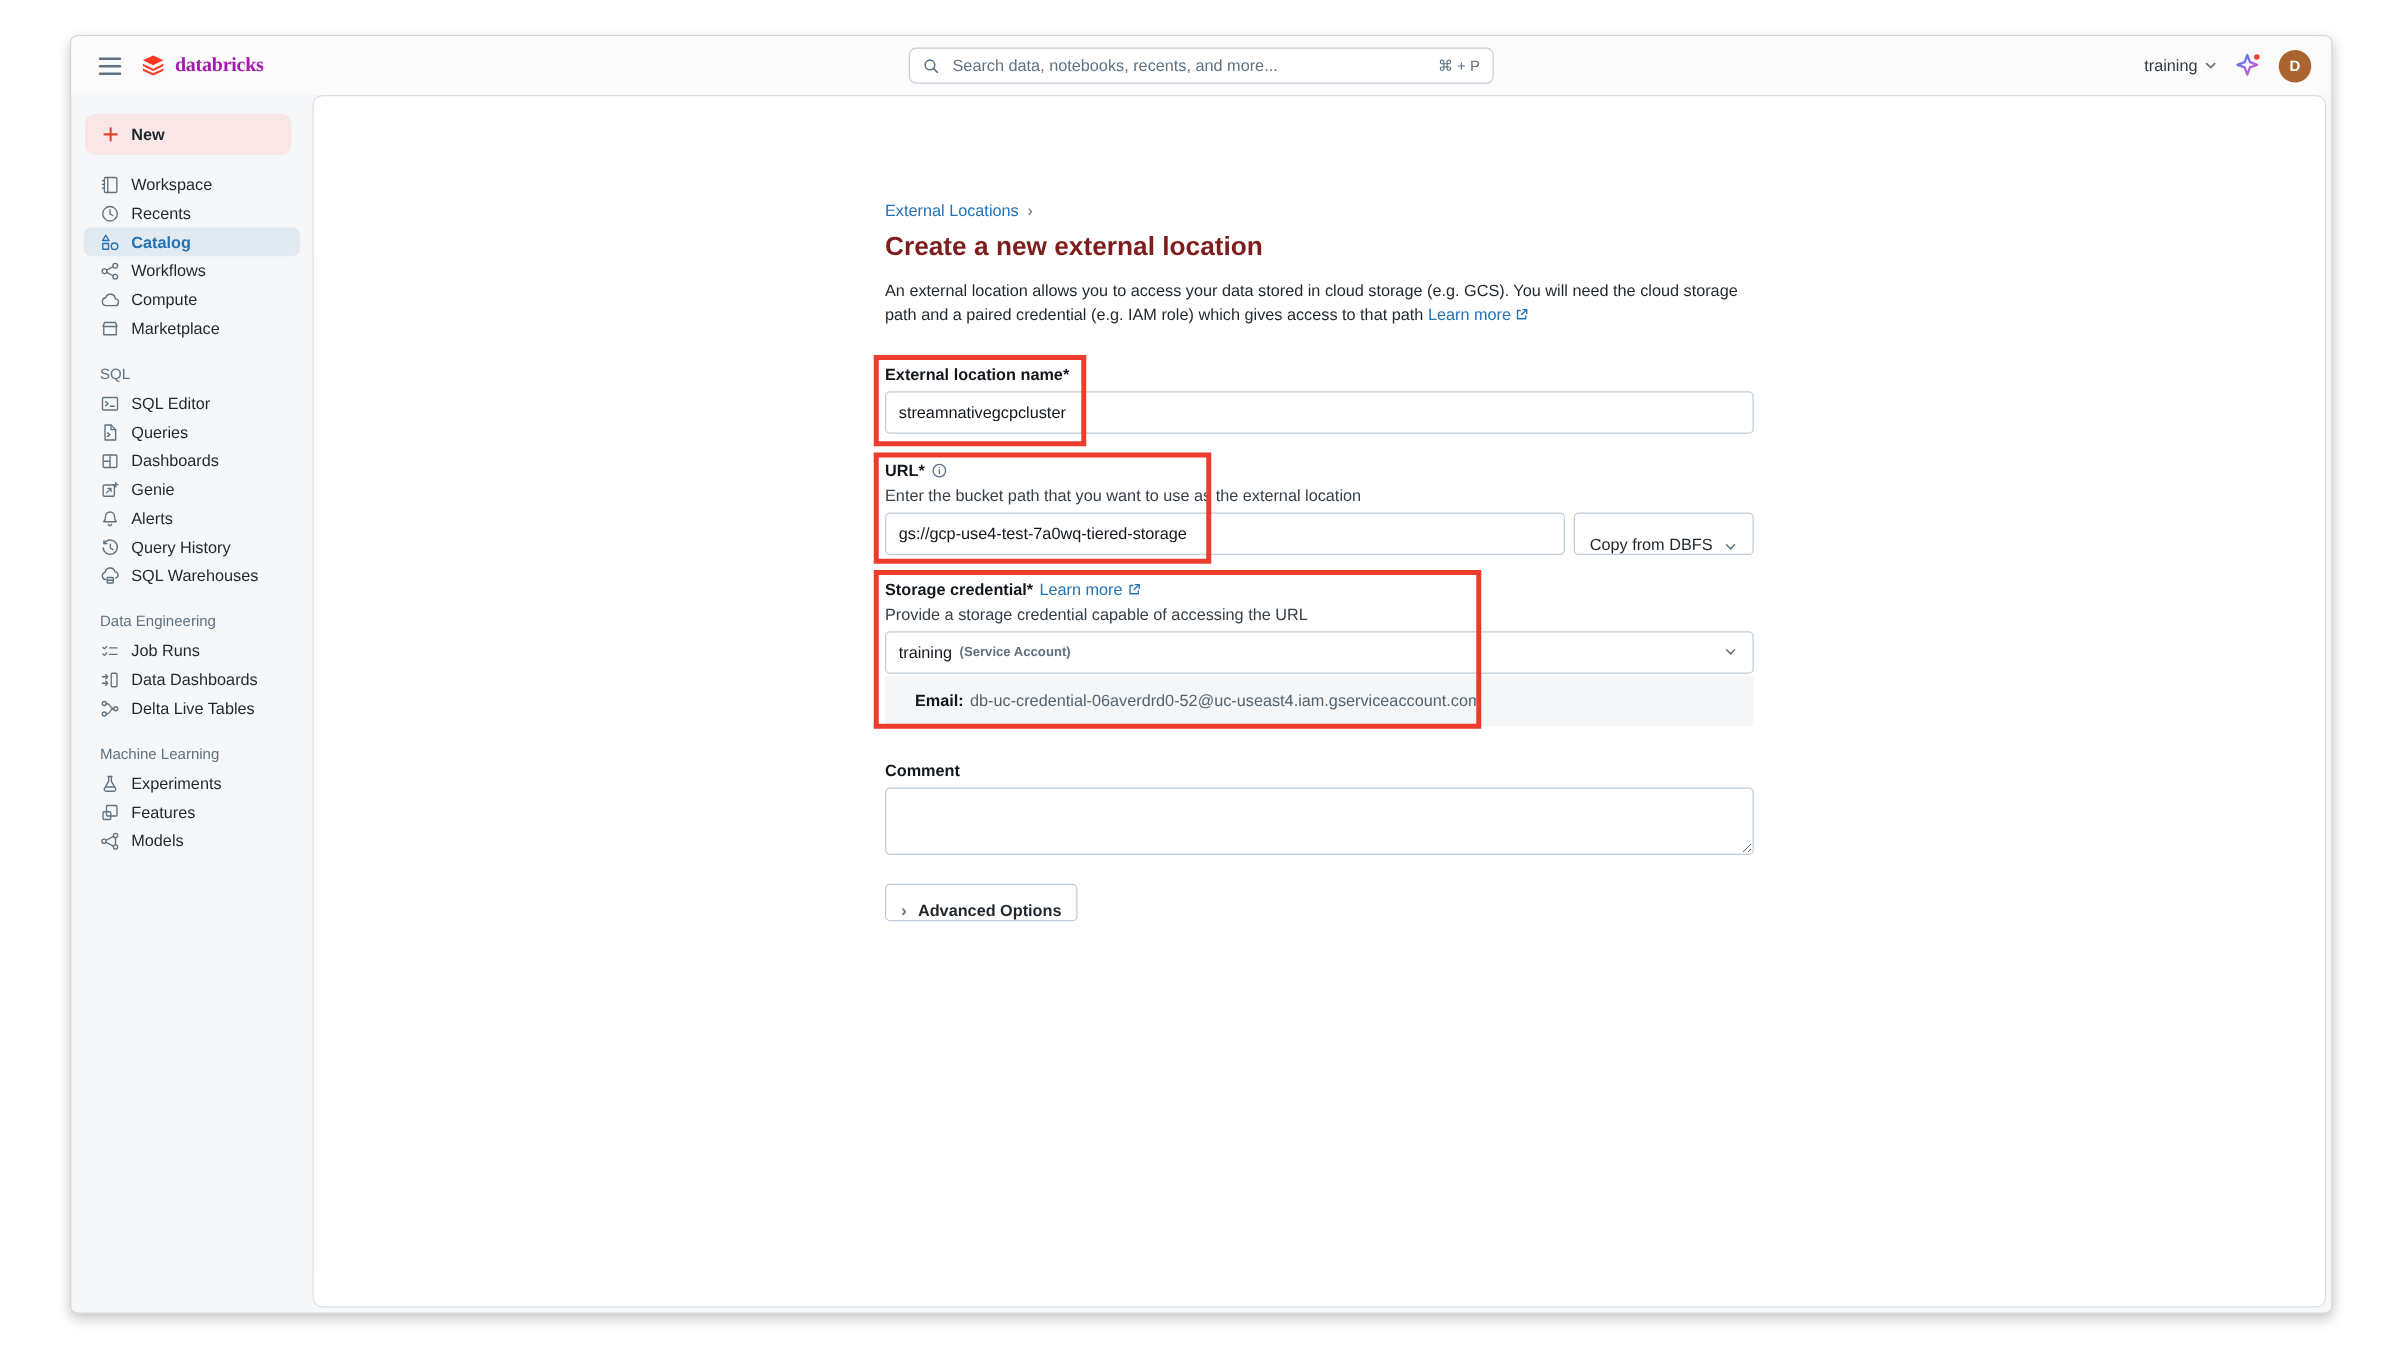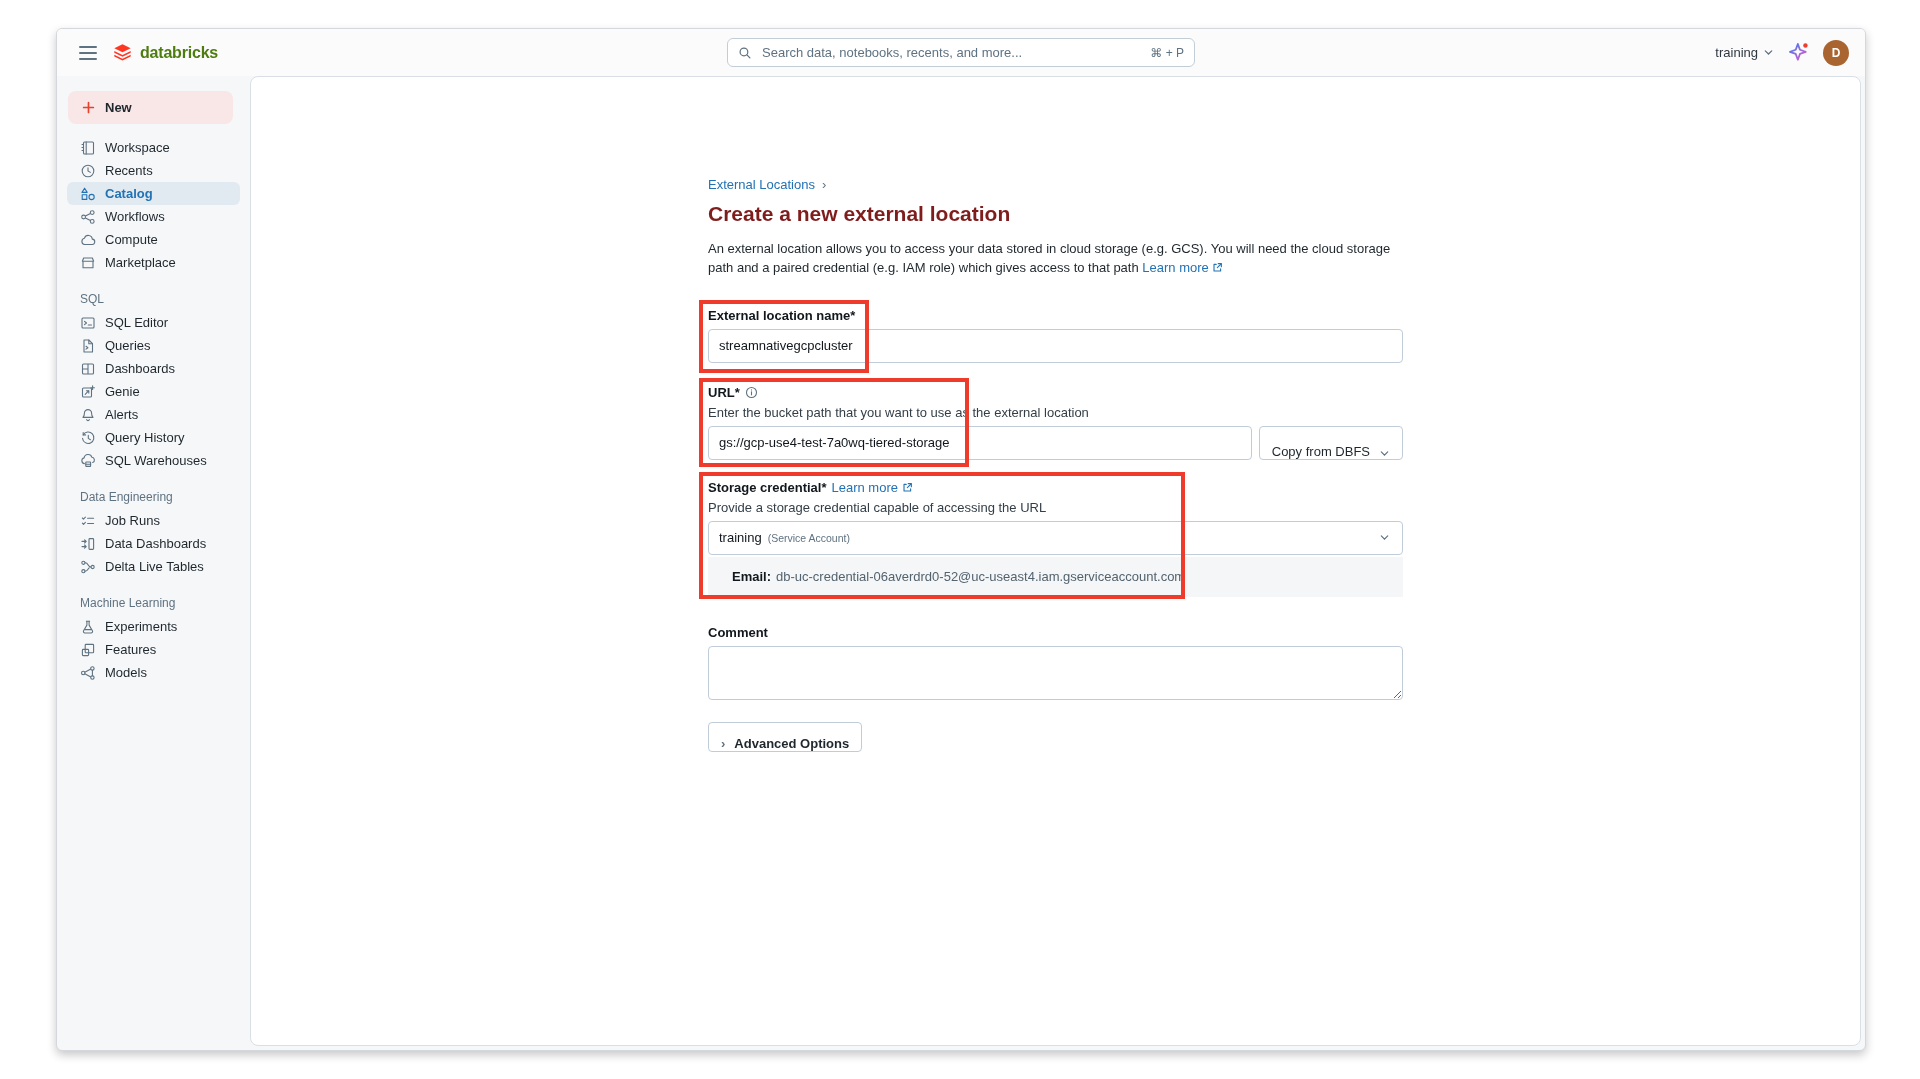--- a/index.html
+++ b/index.html
@@ -11,21 +11,21 @@
     background:#F6F7F9; border:1px solid #D4D7DB; border-radius:6px;
     box-shadow:0 4px 10px rgba(0,0,0,.22);
     display:flex; flex-direction:column; overflow:hidden;
   }
 
   
   .topbar { height:47px; flex:0 0 47px; background:#FBFBFC; display:flex; align-items:center; padding:0 16px 0 22px; position:relative; }
   .burger { width:18px; height:14px; display:flex; flex-direction:column; justify-content:space-between; cursor:pointer; }
   .burger span { height:2px; background:#5F7281; border-radius:1px; }
   .brand { display:flex; align-items:center; gap:8px; margin-left:16px; }
-  .brand-word { font-size:16px; font-weight:bold; color:#4d7c0f; letter-spacing:-.2px; }
+  .brand-word { font-size:16px; font-weight:bold; color:#a21caf; letter-spacing:-.2px;font-family:Liberation Serif, serif; }
   .searchbar {
     position:absolute; left:50%; transform:translateX(-50%); top:9px;
     width:468px; height:29px; background:#fff; border:1px solid #C3CDD6; border-radius:6px;
     display:flex; align-items:center; gap:8px; padding:0 10px;
   }
   .searchbar input { border:none; outline:none; flex:1; font-size:13px; color:#11171C; font-family:inherit; background:transparent; }
   .searchbar input::placeholder { color:#5F7281; }
   .kbd-hint { font-size:12px; color:#5F7281; white-space:nowrap; }
   .top-right { margin-left:auto; display:flex; align-items:center; gap:14px; }
   .ws-select { display:flex; align-items:center; gap:5px; font-size:13px; color:#2E3840; cursor:pointer; }
@@ -49,21 +49,21 @@
     height:23px; margin:0 10px; padding:0 0 0 13px; border-radius:6px;
     display:flex; align-items:center; gap:9px; font-size:13px; color:#1F272D; cursor:pointer;
   }
   .side-item .ic { width:16px; height:16px; display:flex; align-items:center; justify-content:center; color:#5F7281; }
   .side-item.active { background:#E2EAF1; color:#2272B4; font-weight:bold; }
   .side-item.active .ic { color:#2272B4; }
   .side-sect { margin:18px 0 5px 23px; font-size:12px; color:#5F7281; }
 
   
   .content { flex:1; padding-top:84px; overflow:hidden; }
-  .col { width:695px; margin:16px auto; position:relative; }
+  .col { width:695px; margin:0 auto; position:relative; }
   .crumbs { font-size:13px; color:#2272B4; display:flex; align-items:center; gap:7px; }
   .crumbs .sep { color:#5F7281; font-size:13px; }
   .crumb-link { cursor:pointer; }
   h1.page-title { margin:10px 0 14px; font-size:21px; font-weight:bold; color:#7f1d1d; }
   .desc { font-size:13px; line-height:1.45; color:#1F272D; margin:0 0 30px; }
   .link { color:#2272B4; text-decoration:none; cursor:pointer; white-space:nowrap; }
 
   .fgroup { position:relative; }
   .flabel { font-size:13px; font-weight:bold; color:#11171C; display:flex; align-items:center; gap:5px; }
   .fhelp { font-size:13px; color:#333E47; margin-top:5px; }
@@ -76,21 +76,21 @@
   .btn-secondary {
     height:34px; background:#fff; border:1px solid #C0CDD8; border-radius:4px;
     display:flex; align-items:flex-end; gap:9px; padding:0 12px; font-size:13px; color:#1F272D;
     font-family:inherit; cursor:pointer; white-space:nowrap;
   }
   .select {
     margin-top:6px; height:34px; border:1px solid #C0CDD8; border-radius:4px; background:#fff;
     display:flex; align-items:center; padding:0 12px 0 10px; cursor:pointer;
   }
   .select .main-opt { font-size:13px; color:#11171C; }
-  .select .sub-opt { font-size:10.5px; color:#5F7281; margin-left:6px; }
+  .select .sub-opt { font-size:10.5px; color:#5F7281; margin-left:6px;font-weight:bold; }
   .select .chev { margin-left:auto; }
   .email-row {
     margin-top:2px; height:40px; background:#F4F6F7; display:flex; align-items:center;
     padding-left:24px; font-size:13px; gap:5px;
   }
   .email-row .em-label { font-weight:bold; color:#11171C; }
   .email-row .em-value { color:#53636F; }
   .comment-label { margin-top:28px; }
   textarea.comment {
     margin-top:6px; width:100%; height:54px; border:1px solid #C0CDD8; border-radius:4px;

